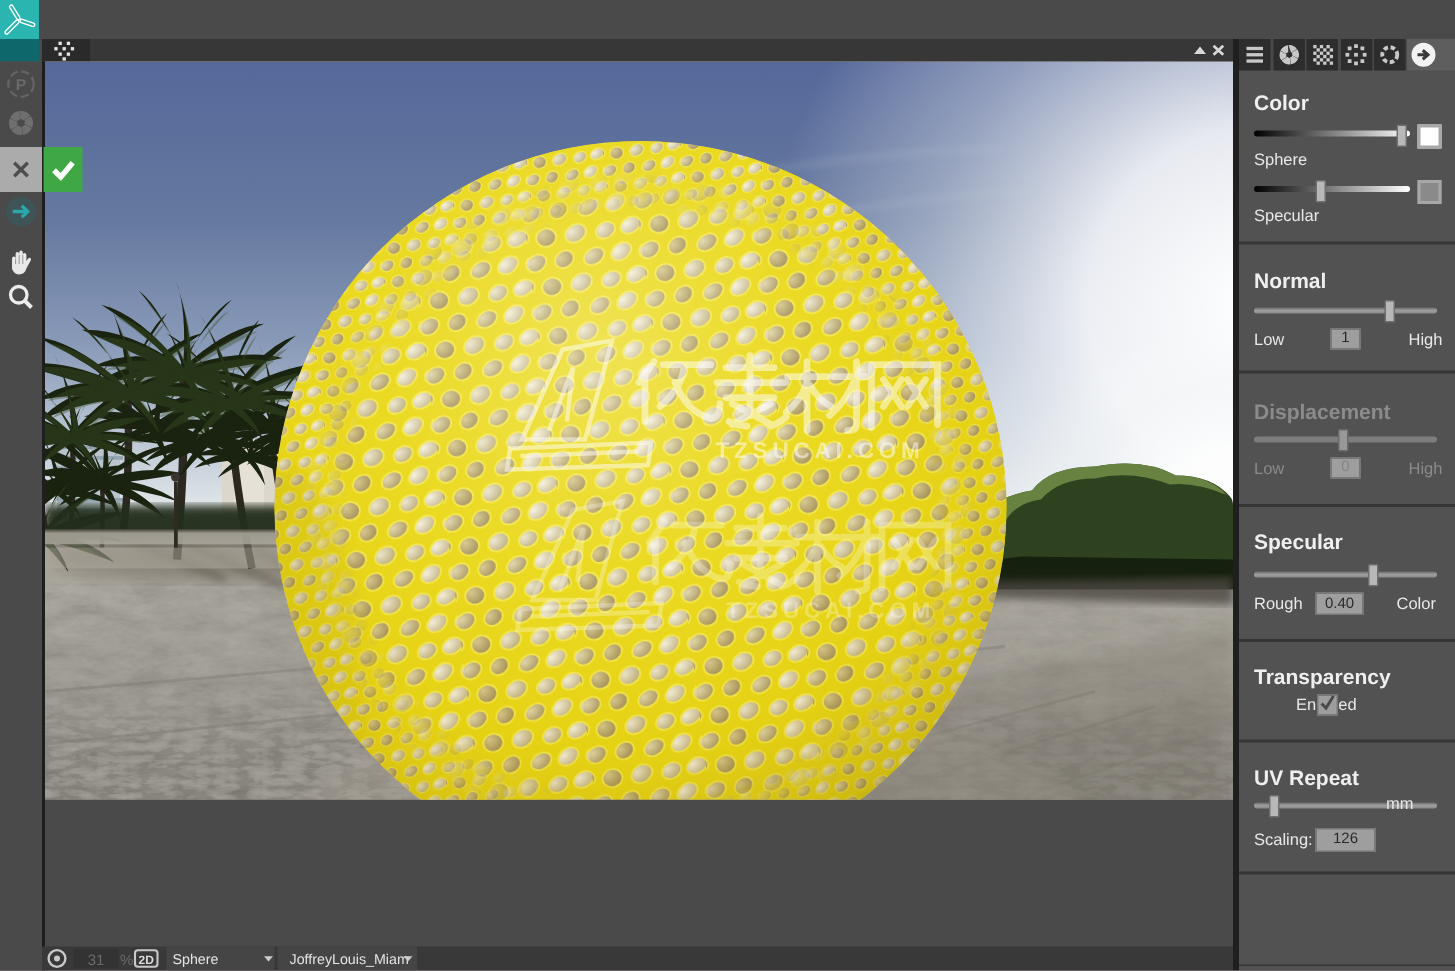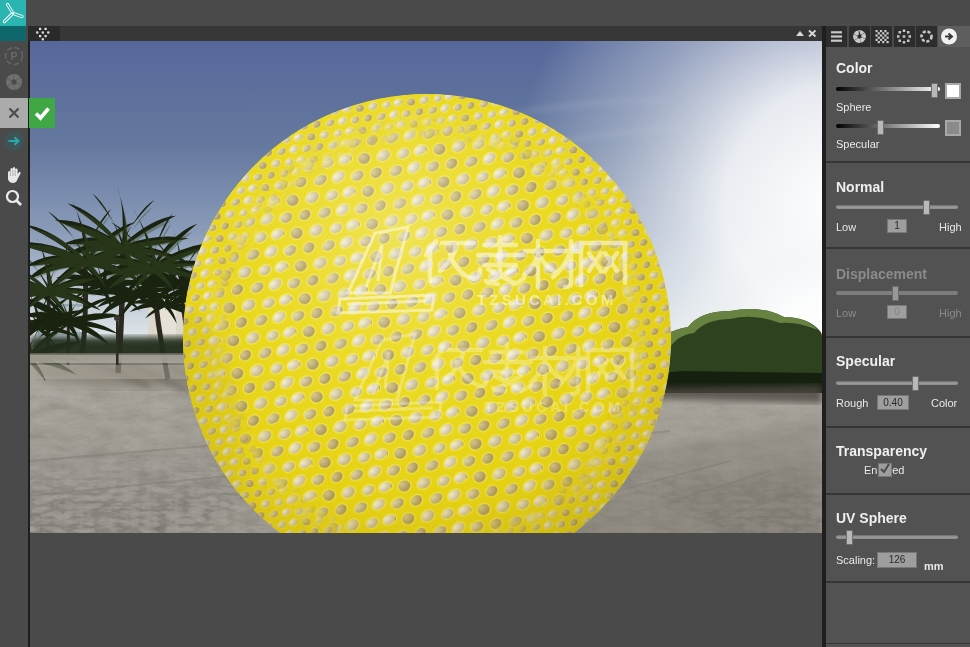--- a/index.html
+++ b/index.html
@@ -389,20 +389,37 @@
       <path d="M-6,1.5 L-6,-2.5 Q-6,-4 -4.8,-4 Q-3.6,-4 -3.6,-2.5 L-3.6,-5.5 Q-3.6,-7 -2.4,-7 Q-1.2,-7 -1.2,-5.5 L-1.2,-6.5 Q-1.2,-8 0,-8 Q1.2,-8 1.2,-6.5 L1.2,-5.2 Q1.2,-6.4 2.4,-6.4 Q3.6,-6.4 3.6,-5 L3.6,-1 L4.8,-2.6 Q5.6,-3.6 6.4,-2.8 Q7 -2.2 6.4,-1.2 L3.8,3.5 Q2.6,8 -1.4,8 Q-4.6,8 -6,4.2 Z"></path>
       <path d="M-3.6,-2.5 L-3.6,1 M-1.2,-5 L-1.2,1 M1.2,-5 L1.2,1" stroke="#9a9a9a" stroke-width="0.7" fill="none"></path>
     </g>
 
     <g transform="translate(14,157)" stroke="#ececec" fill="none">
       <circle cx="-1.5" cy="-1.5" r="5.5" stroke-width="2.2"></circle>
       <path d="M2.5 2.5 L7 7" stroke-width="2.6"></path>
     </g>
   </svg>
 
+  <div id="bottombar">
+    <svg width="794" height="16" viewBox="0 0 794 16">
+      <rect x="83" y="0" width="72" height="16" fill="#454545"></rect>
+      <rect x="157" y="0" width="93" height="16" fill="#454545"></rect>
+      <circle cx="10" cy="8" r="5.6" stroke="#c8c8c8" stroke-width="1.6" fill="none"></circle>
+      <circle cx="10" cy="8" r="2" fill="#c8c8c8"></circle>
+      <rect x="21" y="1.5" width="30" height="13" fill="#333333"></rect>
+      <text x="36" y="12" text-anchor="middle" font-size="10" fill="#6b6b6b" font-family="Liberation Sans,sans-serif">31</text>
+      <text x="52" y="12" font-size="10" fill="#6b6b6b" font-family="Liberation Sans,sans-serif">%</text>
+      <rect x="62" y="2.5" width="15" height="11" rx="2" fill="none" stroke="#c9c9c9" stroke-width="1.4"></rect>
+      <text x="69.5" y="11.5" text-anchor="middle" font-size="8" font-weight="bold" fill="#dedede" font-family="Liberation Sans,sans-serif">2D</text>
+      <text x="87" y="11.5" font-size="9.5" fill="#e3e3e3" font-family="Liberation Sans,sans-serif">Sphere</text>
+      <path d="M148 6.5 L154 6.5 L151 10 Z" fill="#cccccc"></path>
+      <text x="165" y="11.5" font-size="9.5" fill="#e3e3e3" font-family="Liberation Sans,sans-serif">JoffreyLouis_Miam</text>
+      <path d="M241 6.5 L247 6.5 L244 10 Z" fill="#cccccc"></path>
+    </svg>
+  </div>
 
   <div id="panel">
     <div id="phead">
       <div style="position:absolute;left:112px;top:0;width:32px;height:21px;background:#5e5e5e;"></div>
       <div class="pbox" style="left:0px;"></div>
       <div class="pbox" style="left:22.5px;"></div>
       <div class="pbox" style="left:45px;"></div>
       <div class="pbox" style="left:67.5px;"></div>
       <div class="pbox" style="left:90px;"></div>
       <svg style="position:absolute;left:0;top:0;" width="144" height="21" viewBox="0 0 144 21">
@@ -503,22 +520,22 @@
 
     <div class="sect-title" style="top:417px;">Transparency</div>
     <div class="sect-label" style="left:10px;top:438px;padding-left:28px;">Enabled</div>
     <div style="position:absolute;left:52px;top:437px;width:12px;height:12px;background:#9e9e9e;border:1px solid #787878;">
       <svg width="14" height="14" viewBox="0 0 14 14" style="position:absolute;left:-1px;top:-2px;">
           <path d="M3 7 L6 10 L11 2" stroke="#4a4a4a" stroke-width="2" fill="none"></path>
         </svg>
     </div>
     <div class="sep" style="top:467px;"></div>
 
-    <div class="sect-title" style="top:484px;">UV Sphere</div>
+    <div class="sect-title" style="top:484px;">UV Repeat</div>
     <div class="track" style="left:10px;top:509px;width:122px;background:linear-gradient(to bottom,#6a6a6a,#9d9d9d,#8a8a8a);"></div>
     <div class="handle" style="left:20px;top:504px;"></div>
     <div class="sect-label" style="left:10px;top:528px;">Scaling:</div>
     <div class="valbox" style="left:51px;top:526px;width:38px;height:14px;line-height:14px;">126</div>
-    <div class="sect-label" style="left:98px;top:534px;font-weight:bold;">mm</div>
+    <div class="sect-label" style="left:98px;top:504px;">mm</div>
     <div class="sep" style="top:555px;"></div>
     <div class="sep" style="top:617px;height:1px;"></div>
   </div>
 </div>
 
 </body></html>

